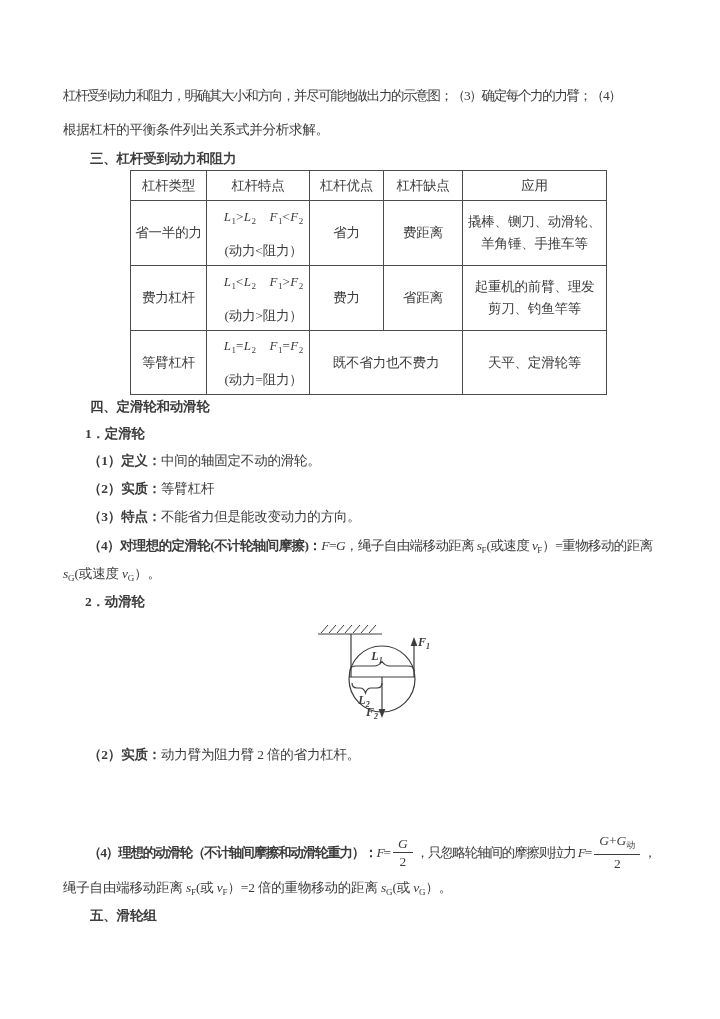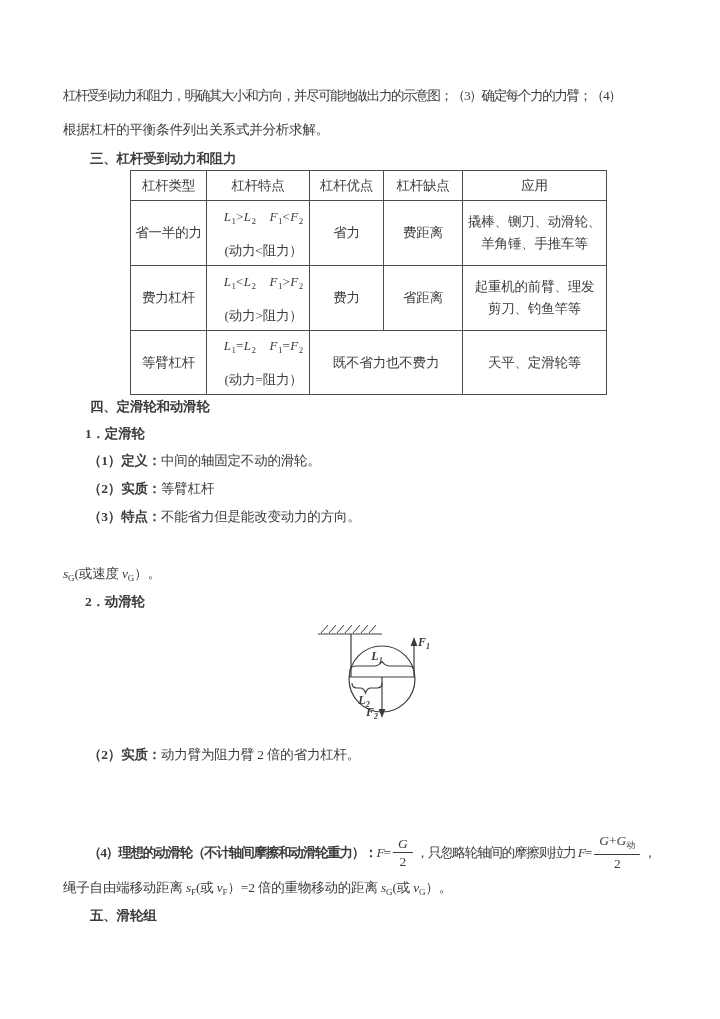--- a/index.html
+++ b/index.html
@@ -105,20 +105,23 @@
 
   <div class="line" style="left:88px; top:452px;">
     <b>（1）定义：</b><span>中间的轴固定不动的滑轮。</span>
   </div>
   <div class="line" style="left:88px; top:480px;">
     <b>（2）实质：</b><span>等臂杠杆</span>
   </div>
   <div class="line" style="left:88px; top:508px;">
     <b>（3）特点：</b><span>不能省力但是能改变动力的方向。</span>
   </div>
+  <div class="line tight2" style="left:88px; top:537px;">
+    <b>（4）对理想的定滑轮(不计轮轴间摩擦)：</b><span><i>F</i>=<i>G</i>，绳子自由端移动距离 <i>s</i><sub>F</sub>(或速度 <i>v</i><sub>F</sub>）=重物移动的距离</span>
+  </div>
   <div class="line" style="left:63px; top:565px;"><i>s</i><sub>G</sub>(或速度 <i>v</i><sub>G</sub>）。</div>
 
   <div class="line bold" style="left:85px; top:593px;">2．动滑轮</div>
 
   <svg class="diagram" width="145" height="118" viewBox="293 614 145 118" xmlns="http://www.w3.org/2000/svg">
     <g stroke="#3d3d3d" fill="none" stroke-width="1.2">
       <line x1="318" y1="634" x2="382" y2="634"></line>
       <path stroke-width="1" d="M321,633 L328,625 M329,633 L336,625 M337,633 L344,625 M345,633 L352,625 M353,633 L360,625 M361,633 L368,625 M369,633 L376,625"></path>
       <line x1="351" y1="634" x2="351" y2="677"></line>
       <circle cx="382" cy="679" r="33"></circle>

